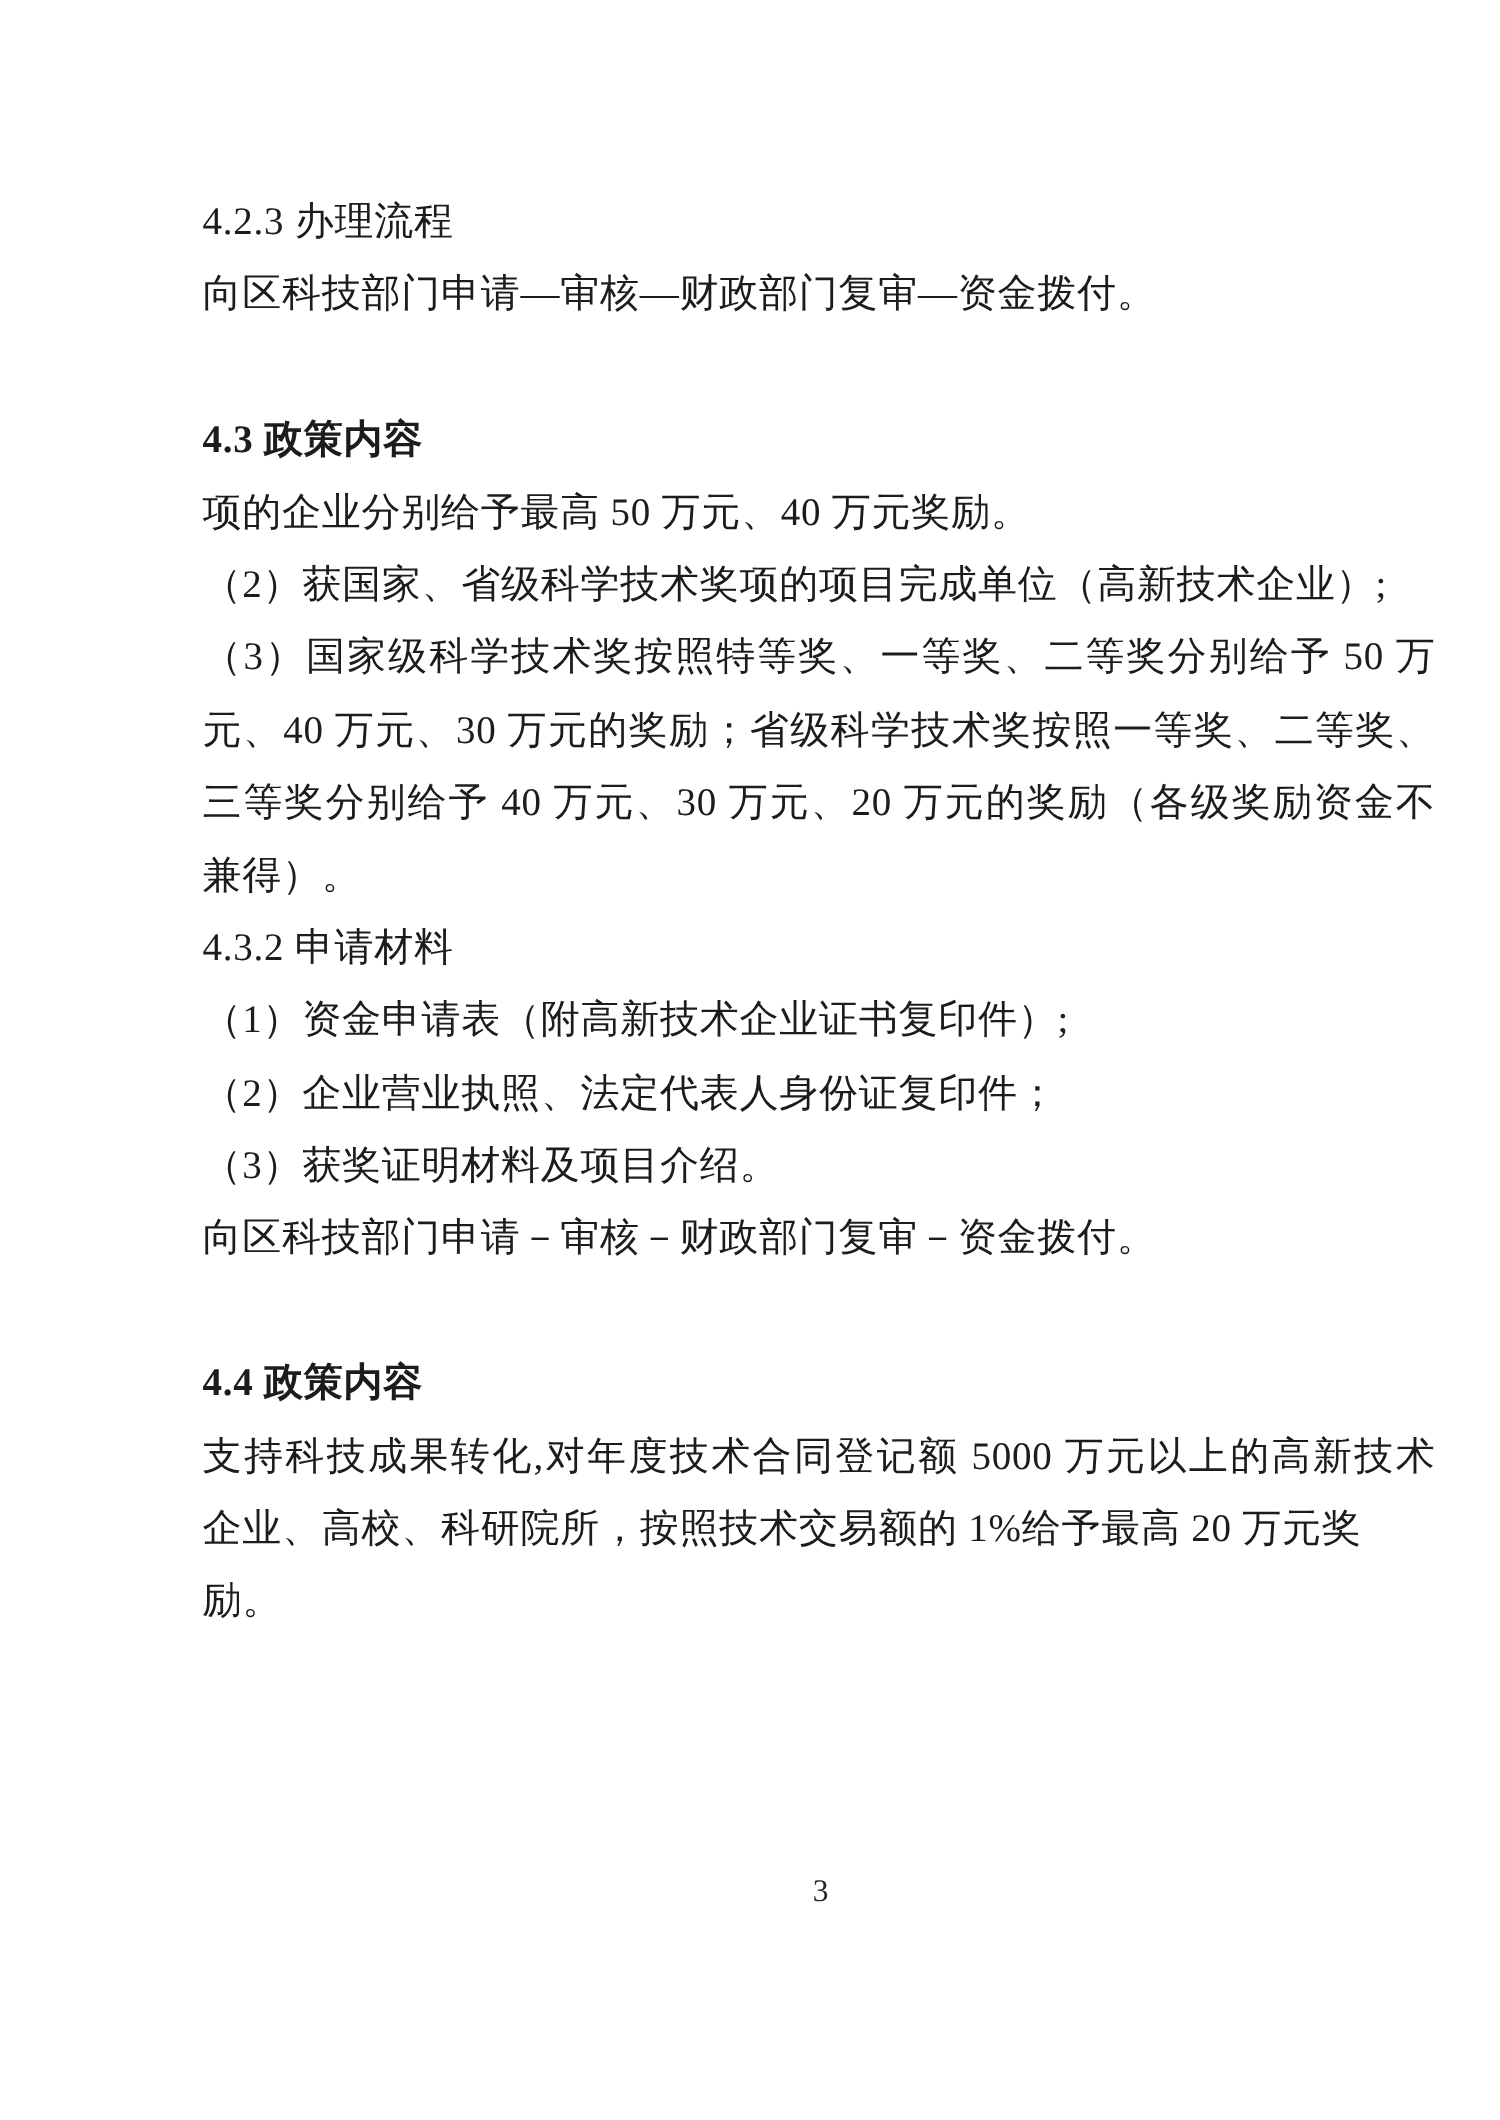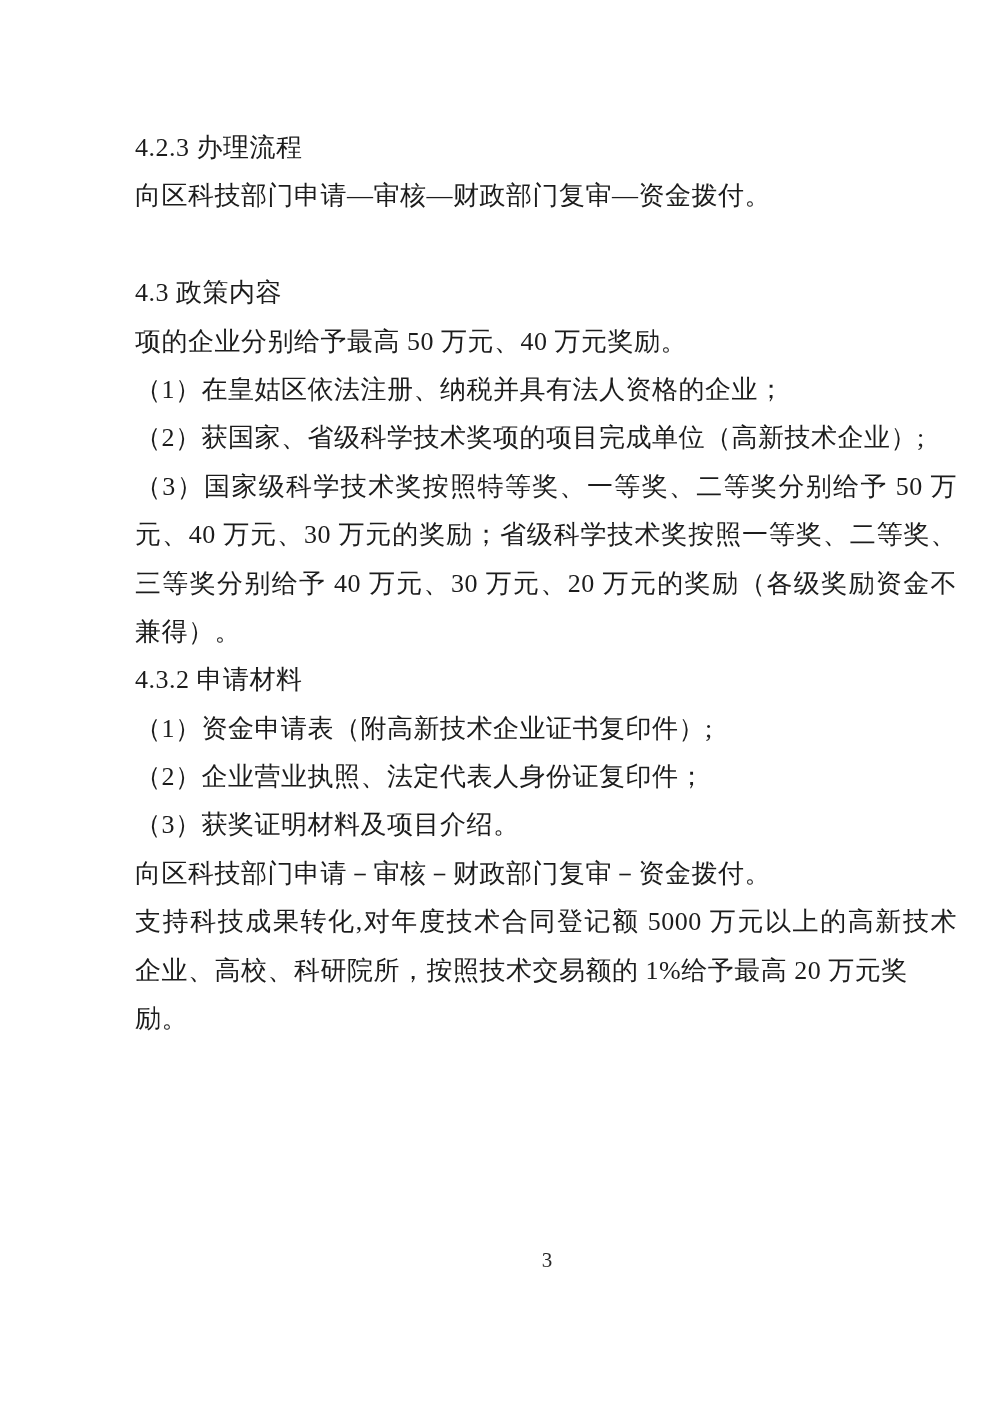--- a/index.html
+++ b/index.html
@@ -22,21 +22,21 @@
   }
   .line {
     font-size: 26px;
     line-height: 48.4px;
     height: 48.4px;
     letter-spacing: 0.5px;
     white-space: normal;
     overflow: visible;
   }
   .heading {
-    font-weight: normal;
+    font-weight: bold;
     margin-top: 48.4px; 
   }
   .just {
     text-align: justify;
     text-align-last: justify;
   }
   .footer {
     position: absolute;
     top: 1246px;
     left: 0;
@@ -52,33 +52,33 @@
 
 <div class="page">
   <div class="content">
 
     <div class="line">4.2.3 办理流程</div>
     <div class="line">向区科技部门申请—审核—财政部门复审—资金拨付。</div>
 
     <div class="line heading">4.3 政策内容</div>
     <div class="line">项的企业分别给予最高 50 万元、40 万元奖励。</div>
 
-    <div class="line">（1）在皇姑区依法注册、纳税并具有法人资格的企业；</div>
     <div class="line">（2）获国家、省级科学技术奖项的项目完成单位（高新技术企业）;</div>
     <div class="line just">（3）国家级科学技术奖按照特等奖、一等奖、二等奖分别给予 50 万</div>
     <div class="line just">元、40 万元、30 万元的奖励；省级科学技术奖按照一等奖、二等奖、</div>
     <div class="line just">三等奖分别给予 40 万元、30 万元、20 万元的奖励（各级奖励资金不</div>
     <div class="line">兼得）。</div>
 
     <div class="line">4.3.2 申请材料</div>
     <div class="line">（1）资金申请表（附高新技术企业证书复印件）;</div>
     <div class="line">（2）企业营业执照、法定代表人身份证复印件；</div>
     <div class="line">（3）获奖证明材料及项目介绍。</div>
 
     <div class="line">向区科技部门申请－审核－财政部门复审－资金拨付。</div>
 
+    <div class="line heading">4.4 政策内容</div>
     <div class="line just">支持科技成果转化,对年度技术合同登记额 5000 万元以上的高新技术</div>
     <div class="line">企业、高校、科研院所，按照技术交易额的 1%给予最高 20 万元奖励。</div>
 
   </div>
 
   <div class="footer">3</div>
 </div>
 
 </body></html>

